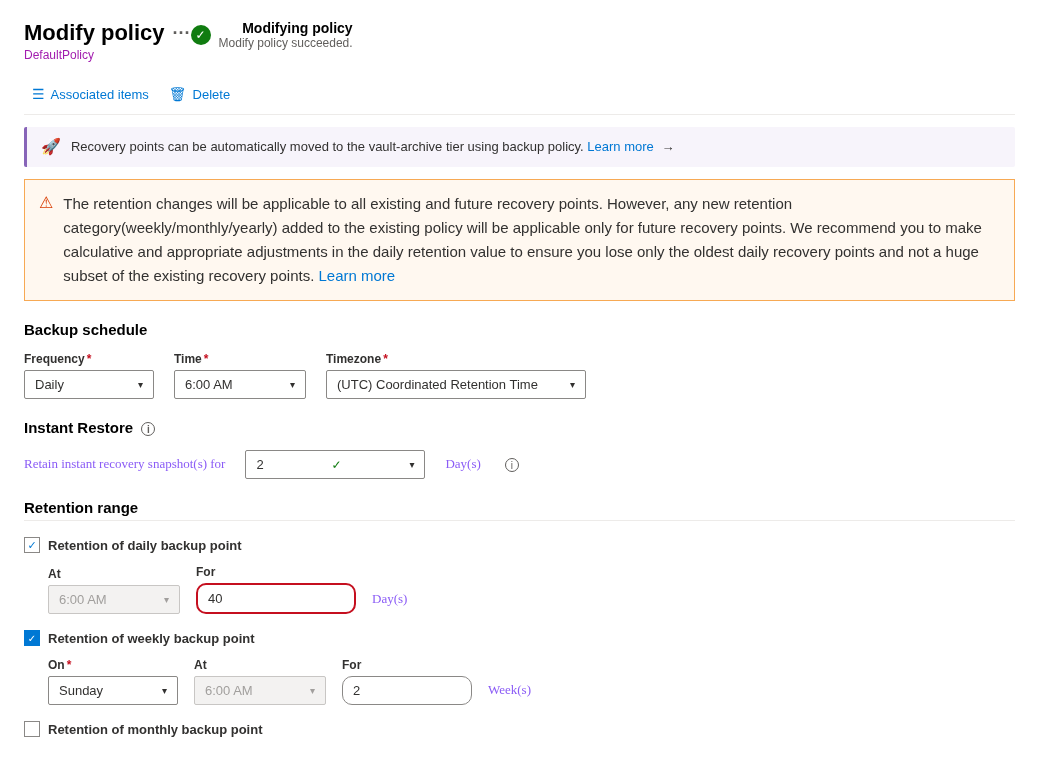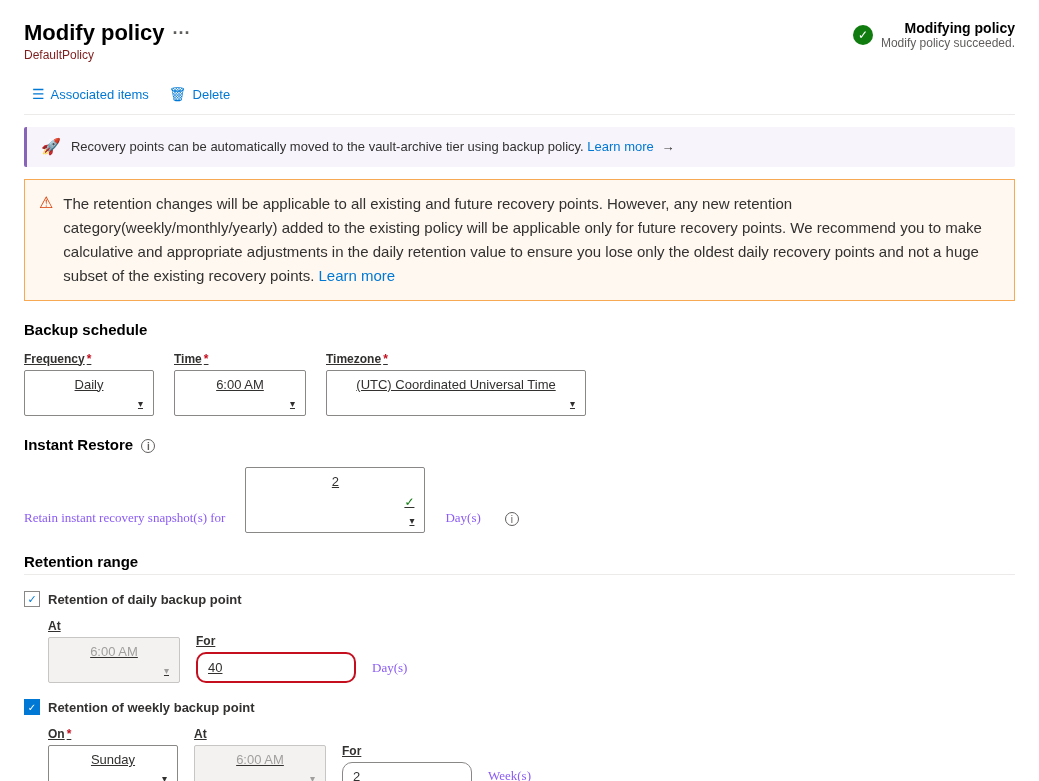--- a/index.html
+++ b/index.html
@@ -8,36 +8,36 @@
       font-size: 13px;
       color: #323130;
       background: #fff;
       padding: 20px 24px;
       max-width: 1039px;
     }
 
     
     .page-header {
       display: flex;
-      justify-content: space-between;
+      justify-content: flex-start;
       align-items: flex-start;
       margin-bottom: 12px;
     }
     .page-title-section {}
     .page-title {
       font-size: 22px;
       font-weight: 600;
       color: #000;
       display: flex;
       align-items: center;
       gap: 8px;
     }
     .page-subtitle {
       font-size: 12px;
-      color: #7f1d1d;
+      color: #a21caf;
       margin-top: 2px;
     }
     .more-icon {
       font-size: 18px;
       color: #605e5c;
       cursor: pointer;
     }
     .status-section {
       display: flex;
       align-items: center;
@@ -157,21 +157,20 @@
       display: flex;
       gap: 20px;
       align-items: flex-end;
       margin-bottom: 16px;
       flex-wrap: wrap;
     }
     .form-group {
       display: flex;
       flex-direction: column;
       gap: 4px;
-      text-decoration: underline;
     }
     .form-label {
       font-size: 12px;
       font-weight: 600;
       color: #323130;
     }
     .required-star {
       color: #c50f1f;
       margin-left: 2px;
     }
@@ -180,21 +179,20 @@
       border-radius: 2px;
       padding: 6px 10px;
       font-size: 13px;
       color: #323130;
       background: #fff;
       display: flex;
       align-items: center;
       gap: 6px;
       cursor: pointer;
       min-width: 100px;
-      flex-direction: column;
     }
     .form-select .chevron {
       margin-left: auto;
       font-size: 10px;
     }
 
     .select-daily { width: 130px; }
     .select-time { width: 132px; }
     .select-timezone { width: 260px; }
     .select-snapshot { width: 180px; }
@@ -373,21 +371,21 @@
     <div class="form-select select-time">
       <span>6:00 AM</span>
       <span class="chevron">▾</span>
     </div>
   </div>
   <div class="form-group">
     <label class="form-label">
       <span>Timezone</span><span class="required-star">*</span>
     </label>
     <div class="form-select select-timezone">
-      <span>(UTC) Coordinated Universal Time</span>
+      <span>(UTC) Coordinated Retention Time</span>
       <span class="chevron">▾</span>
     </div>
   </div>
 </div>
 
 <div class="section-header">
   <span>Instant Restore</span>
   <span class="info-circle">i</span>
 </div>
 

